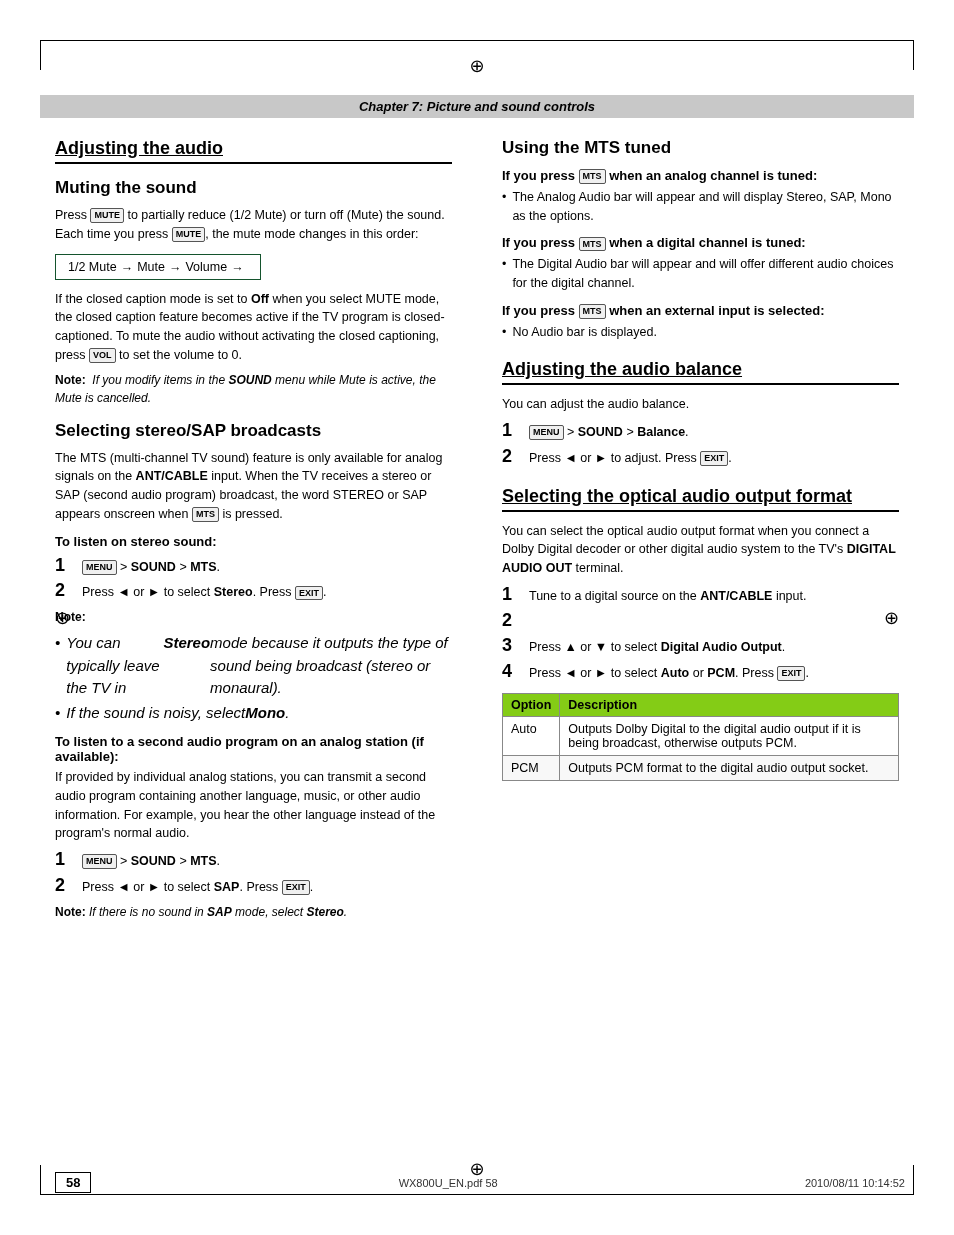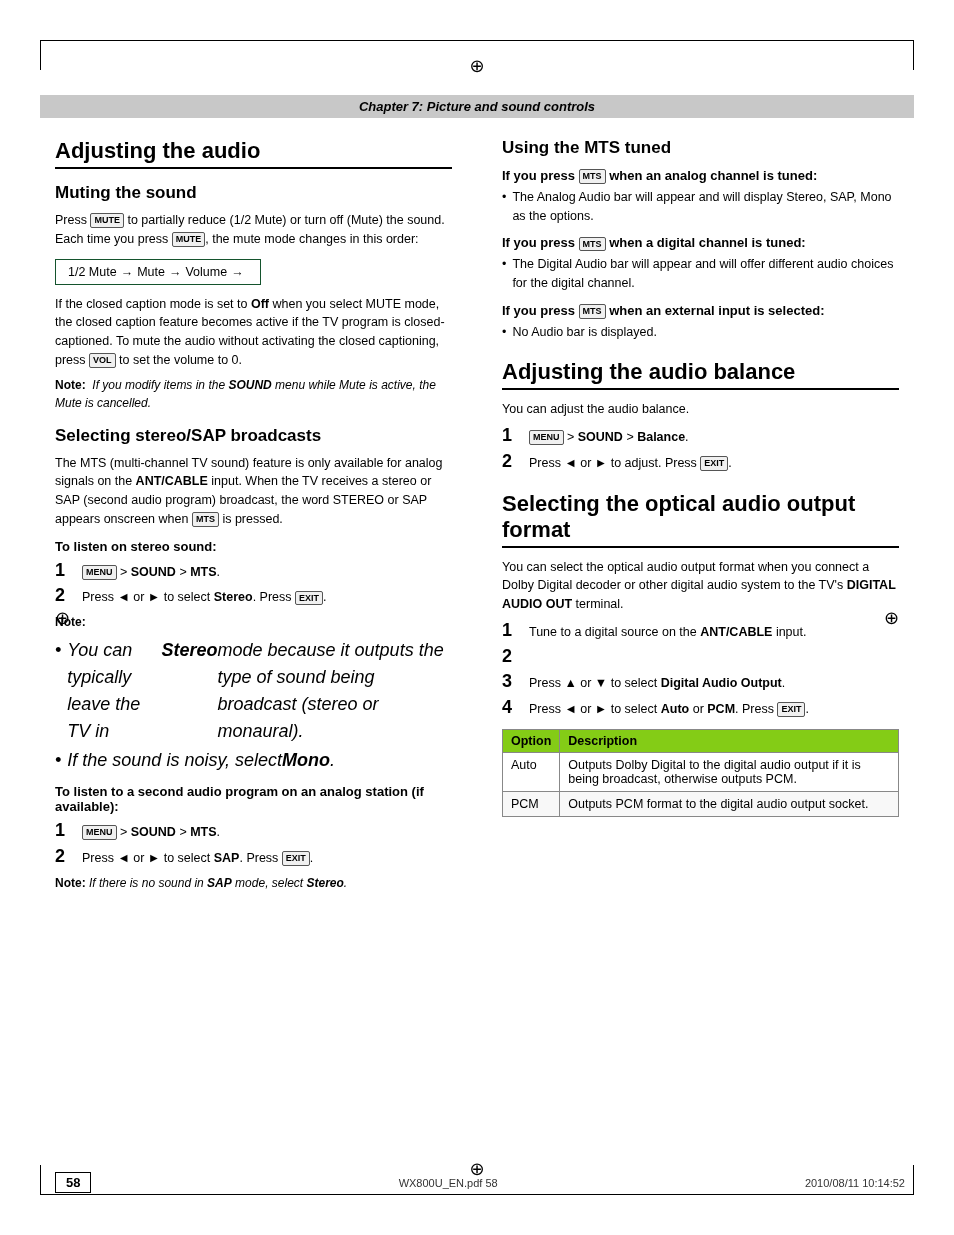--- a/index.html
+++ b/index.html
@@ -101,26 +101,27 @@
       padding-right: 15px;
     }
 
     .right-column {
       flex: 1;
       padding-left: 5px;
     }
 
     
     .section-title {
-      font-size: 22px;
+      font-size: 18px;
       font-weight: bold;
       border-bottom: 2px solid #000;
       padding-bottom: 3px;
       margin-bottom: 10px;
       margin-top: 18px;
+      text-decoration: underline;
     }
 
     .section-title-first {
       margin-top: 8px;
     }
 
     .sub-section-title {
       font-size: 17px;
       font-weight: bold;
       margin-bottom: 8px;
@@ -211,21 +212,21 @@
 
     
     .note-bullet-list {
       list-style: none;
       padding: 0;
       margin: 4px 0;
     }
     .note-bullet-list li {
       display: flex;
       align-items: baseline;
-      font-size: 18px;
+      font-size: 15px;
       font-style: italic;
       line-height: 1.5;
       margin-bottom: 2px;
     }
     .note-bullet-list li::before {
       content: "•";
       margin-right: 6px;
       flex-shrink: 0;
     }
 
@@ -369,20 +370,23 @@
     <div class="note-block">
       <span class="note-label">Note:</span>
     </div>
     <ul class="note-bullet-list">
       <li>You can typically leave the TV in <b><i>Stereo</i></b> mode because it outputs the type of sound being broadcast (stereo or monaural).</li>
       <li>If the sound is noisy, select <b><i>Mono</i></b>.</li>
     </ul>
 
     <div class="sub-sub-title">To listen to a second audio program on an analog station (if available):</div>
 
+    <p>
+      If provided by individual analog stations, you can transmit a second audio program containing another language, music, or other audio information. For example, you hear the other language instead of the program's normal audio.
+    </p>
 
     <ul class="step-list">
       <li>
         <span class="step-num">1</span>
         <span class="step-content">
           <span class="menu-icon">MENU</span> &gt; <b>SOUND</b> &gt; <b>MTS</b>.
         </span>
       </li>
       <li>
         <span class="step-num">2</span>

